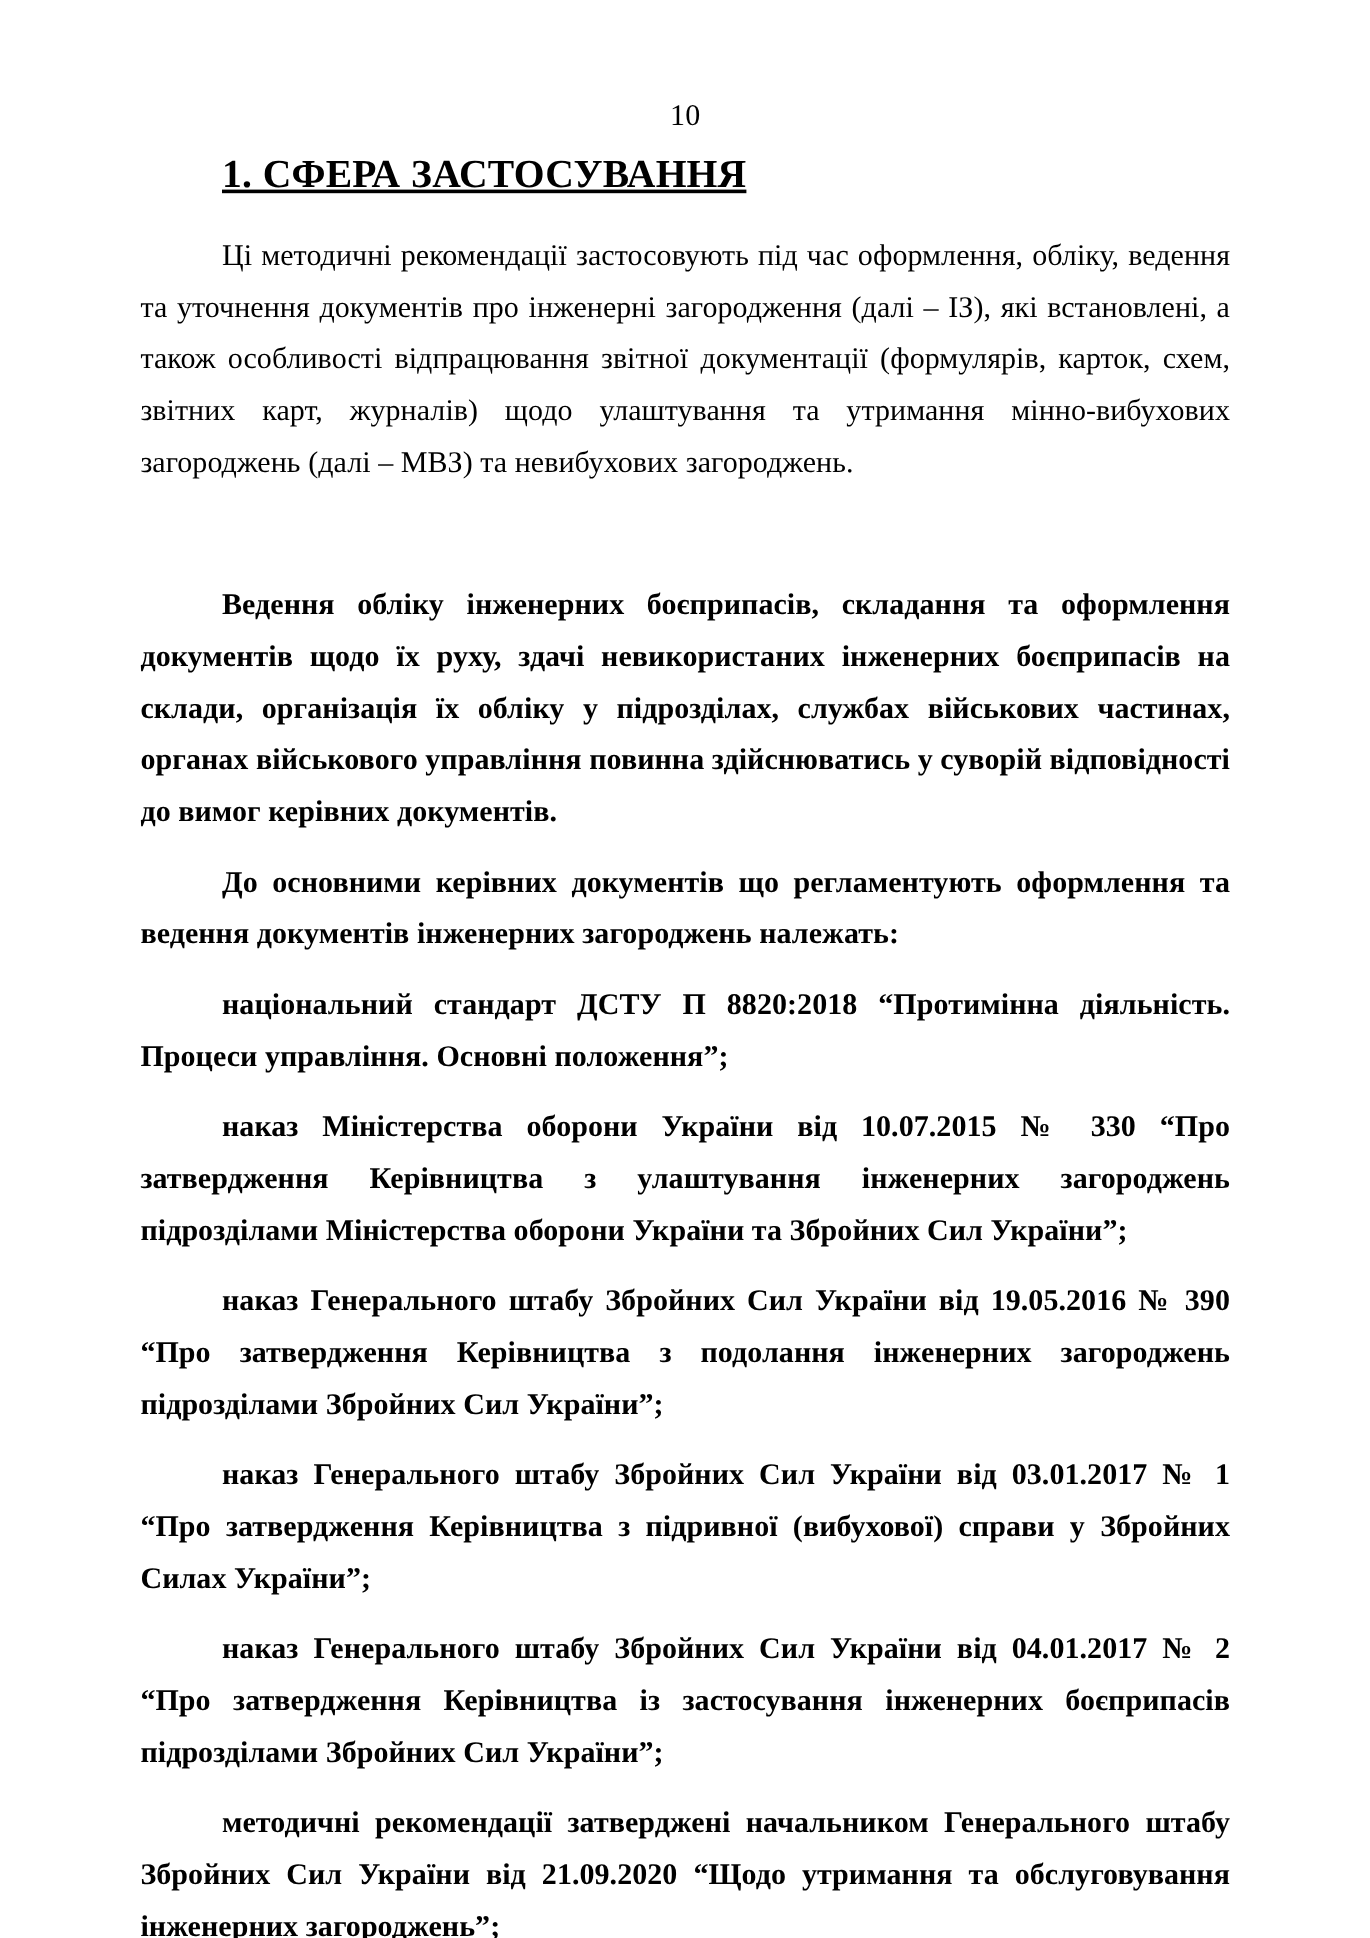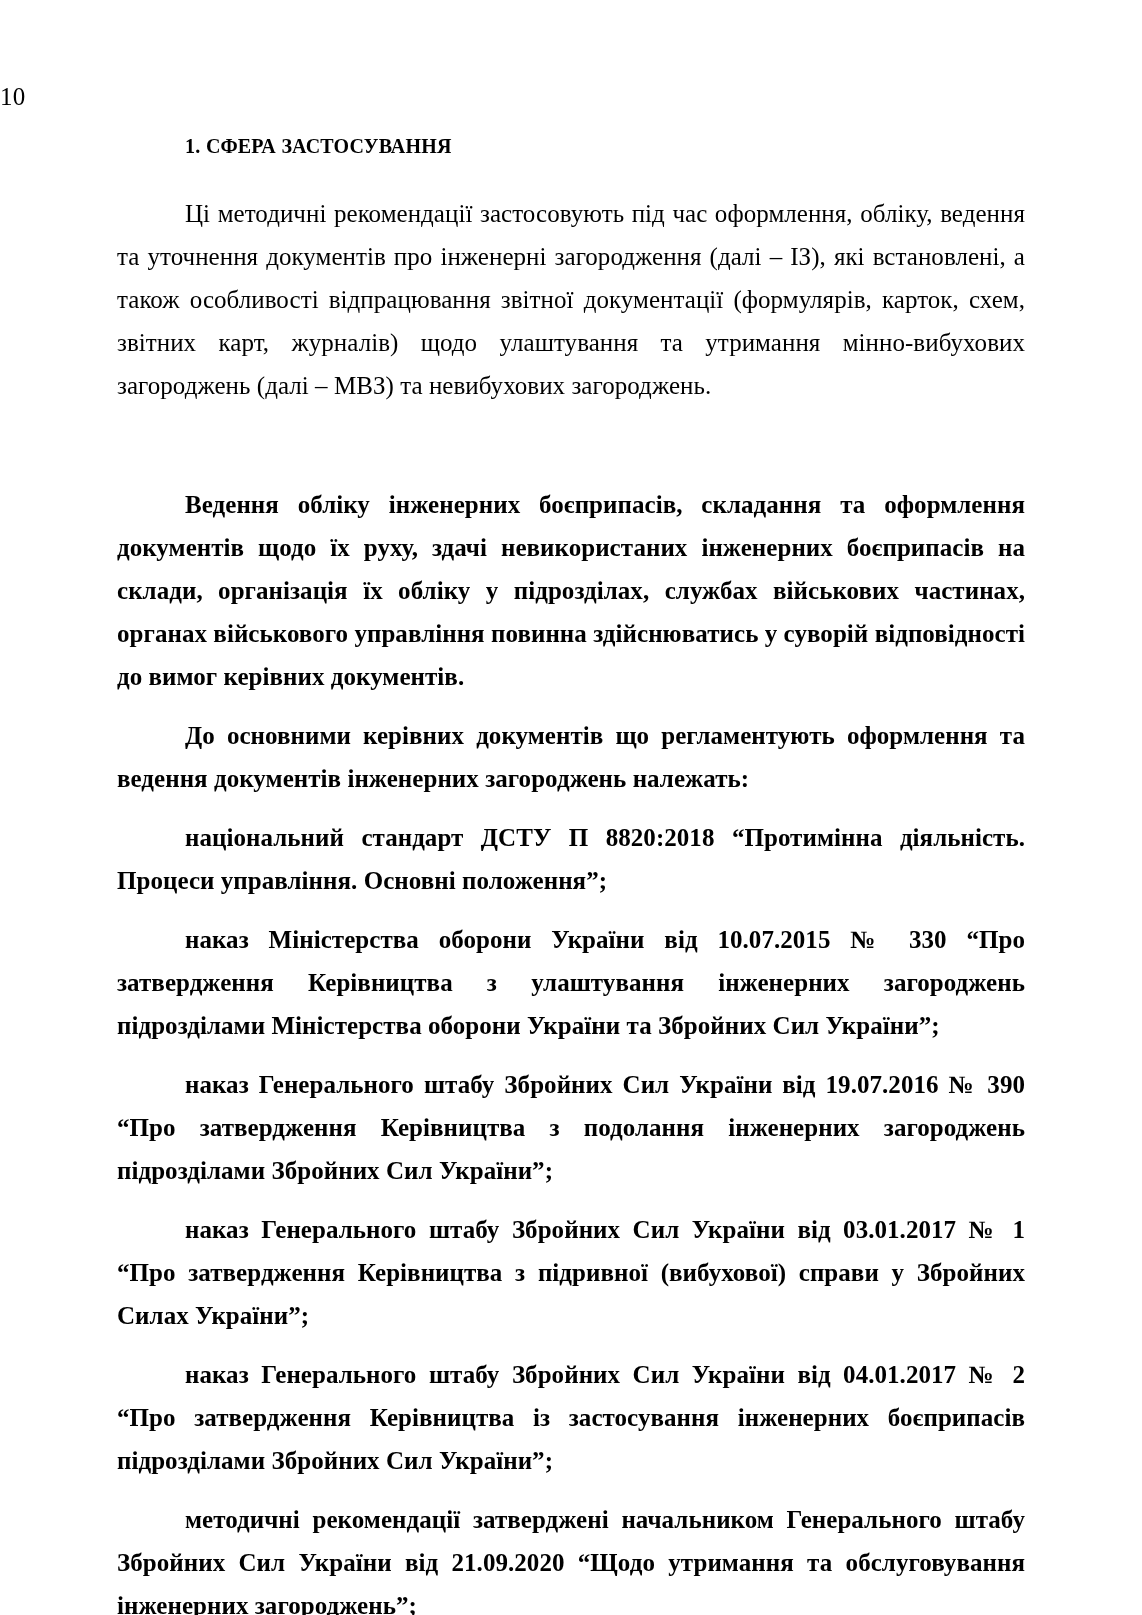--- a/index.html
+++ b/index.html
@@ -19,41 +19,42 @@
     margin: 0 auto;
     background: #ffffff;
     overflow: hidden;
     box-sizing: border-box;
   }
   .page-number {
     position: absolute;
     top: 82px;
     left: 0;
     width: 1142px;
-    text-align: left;
+    text-align: center;
     font-size: 25px;
     line-height: 30px;
     letter-spacing: 0.2px;
   }
   .content {
     position: absolute;
     left: 117px;
     top: 131px;
     width: 908px;
   }
   .heading {
     font-weight: bold;
-    font-size: 20px;
+    font-size: 33px;
     line-height: 30.6px;
     text-align: justify;
     text-align-last: left;
     text-indent: 68px;
     margin: 0;
     letter-spacing: 0.15px;
     word-spacing: 0.5px;
+    text-decoration: underline;
   }
   .heading-1 {
     text-align: left;
     margin-bottom: 0;
   }
   .para {
     font-size: 25px;
     line-height: 43px;
     text-align: justify;
     text-align-last: left;
@@ -89,21 +90,21 @@
 
 
     <p class="para tight">Ведення обліку інженерних боєприпасів, складання та оформлення документів щодо їх руху, здачі невикористаних інженерних боєприпасів на склади, організація їх обліку у підрозділах, службах військових частинах, органах військового управління повинна здійснюватись у суворій відповідності до вимог керівних документів.</p>
 
     <p class="para tight">До основними керівних документів що регламентують оформлення та ведення документів інженерних загороджень належать:</p>
 
     <p class="para tight">національний стандарт ДСТУ П 8820:2018 “Протимінна діяльність. Процеси управління. Основні положення”;</p>
 
     <p class="para tight">наказ Міністерства оборони України від 10.07.2015 № 330 “Про затвердження Керівництва з улаштування інженерних загороджень підрозділами Міністерства оборони України та Збройних Сил України”;</p>
 
-    <p class="para tight">наказ Генерального штабу Збройних Сил України від 19.07.2016 № 390 “Про затвердження Керівництва з подолання інженерних загороджень підрозділами Збройних Сил України”;</p>
+    <p class="para tight">наказ Генерального штабу Збройних Сил України від 19.05.2016 № 390 “Про затвердження Керівництва з подолання інженерних загороджень підрозділами Збройних Сил України”;</p>
 
     <p class="para tight">наказ Генерального штабу Збройних Сил України від 03.01.2017 № 1 “Про затвердження Керівництва з підривної (вибухової) справи у Збройних Силах України”;</p>
 
     <p class="para tight">наказ Генерального штабу Збройних Сил України від 04.01.2017 № 2 “Про затвердження Керівництва із застосування інженерних боєприпасів підрозділами Збройних Сил України”;</p>
 
 
     <p class="para tight">методичні рекомендації затверджені начальником Генерального штабу Збройних Сил України від 21.09.2020 “Щодо утримання та обслуговування інженерних загороджень”;</p>
 
   </div>
 </div>

